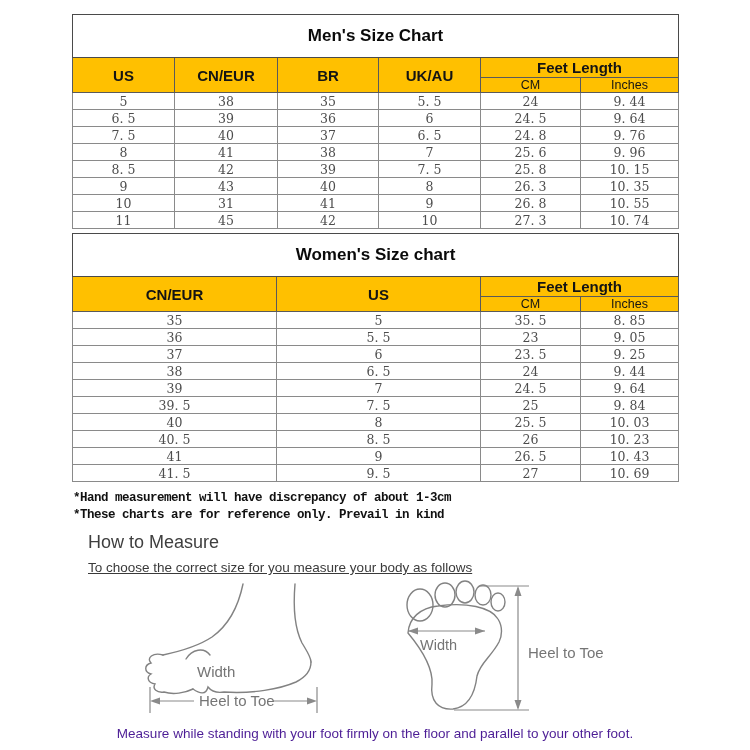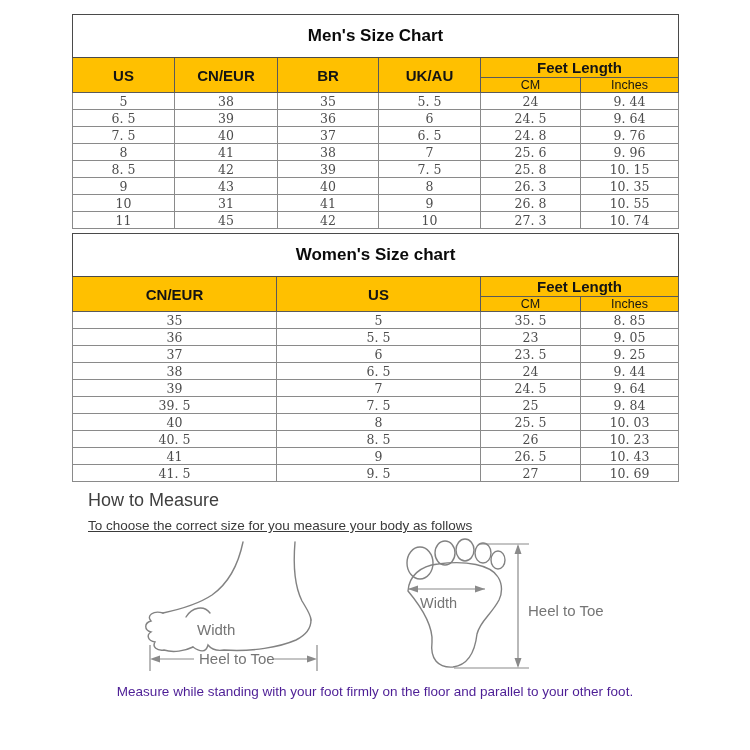--- a/index.html
+++ b/index.html
@@ -228,20 +228,24 @@
         </tr>
         <tr>
           <td>41. 5</td>
           <td>9. 5</td>
           <td>27</td>
           <td>10. 69</td>
         </tr>
       </tbody>
   </table>
 
+  <div class="notes">
+    <div>*Hand measurement will have discrepancy of about 1-3cm</div>
+    <div>*These charts are for reference only. Prevail in kind</div>
+  </div>
 
   <div class="htm-title">How to Measure</div>
   <div class="htm-intro">To choose the correct size for you measure your body as follows</div>
 
   <div class="diagrams">
 
     <svg class="fig-left" width="195" height="138" viewBox="0 0 195 138">
       <g stroke="#828282" fill="none" stroke-width="1.4" stroke-linecap="round">
         <path d="M101,2 C96,26 87,43 70,55 C55,65 35,70 21,73"></path>
         <path d="M21,73 C11,70 4,76 9,81 C2,83 2,90 9,92 C4,95 6,101 13,102 C10,107 15,111 22,110 C31,113 43,111 51,107"></path>

